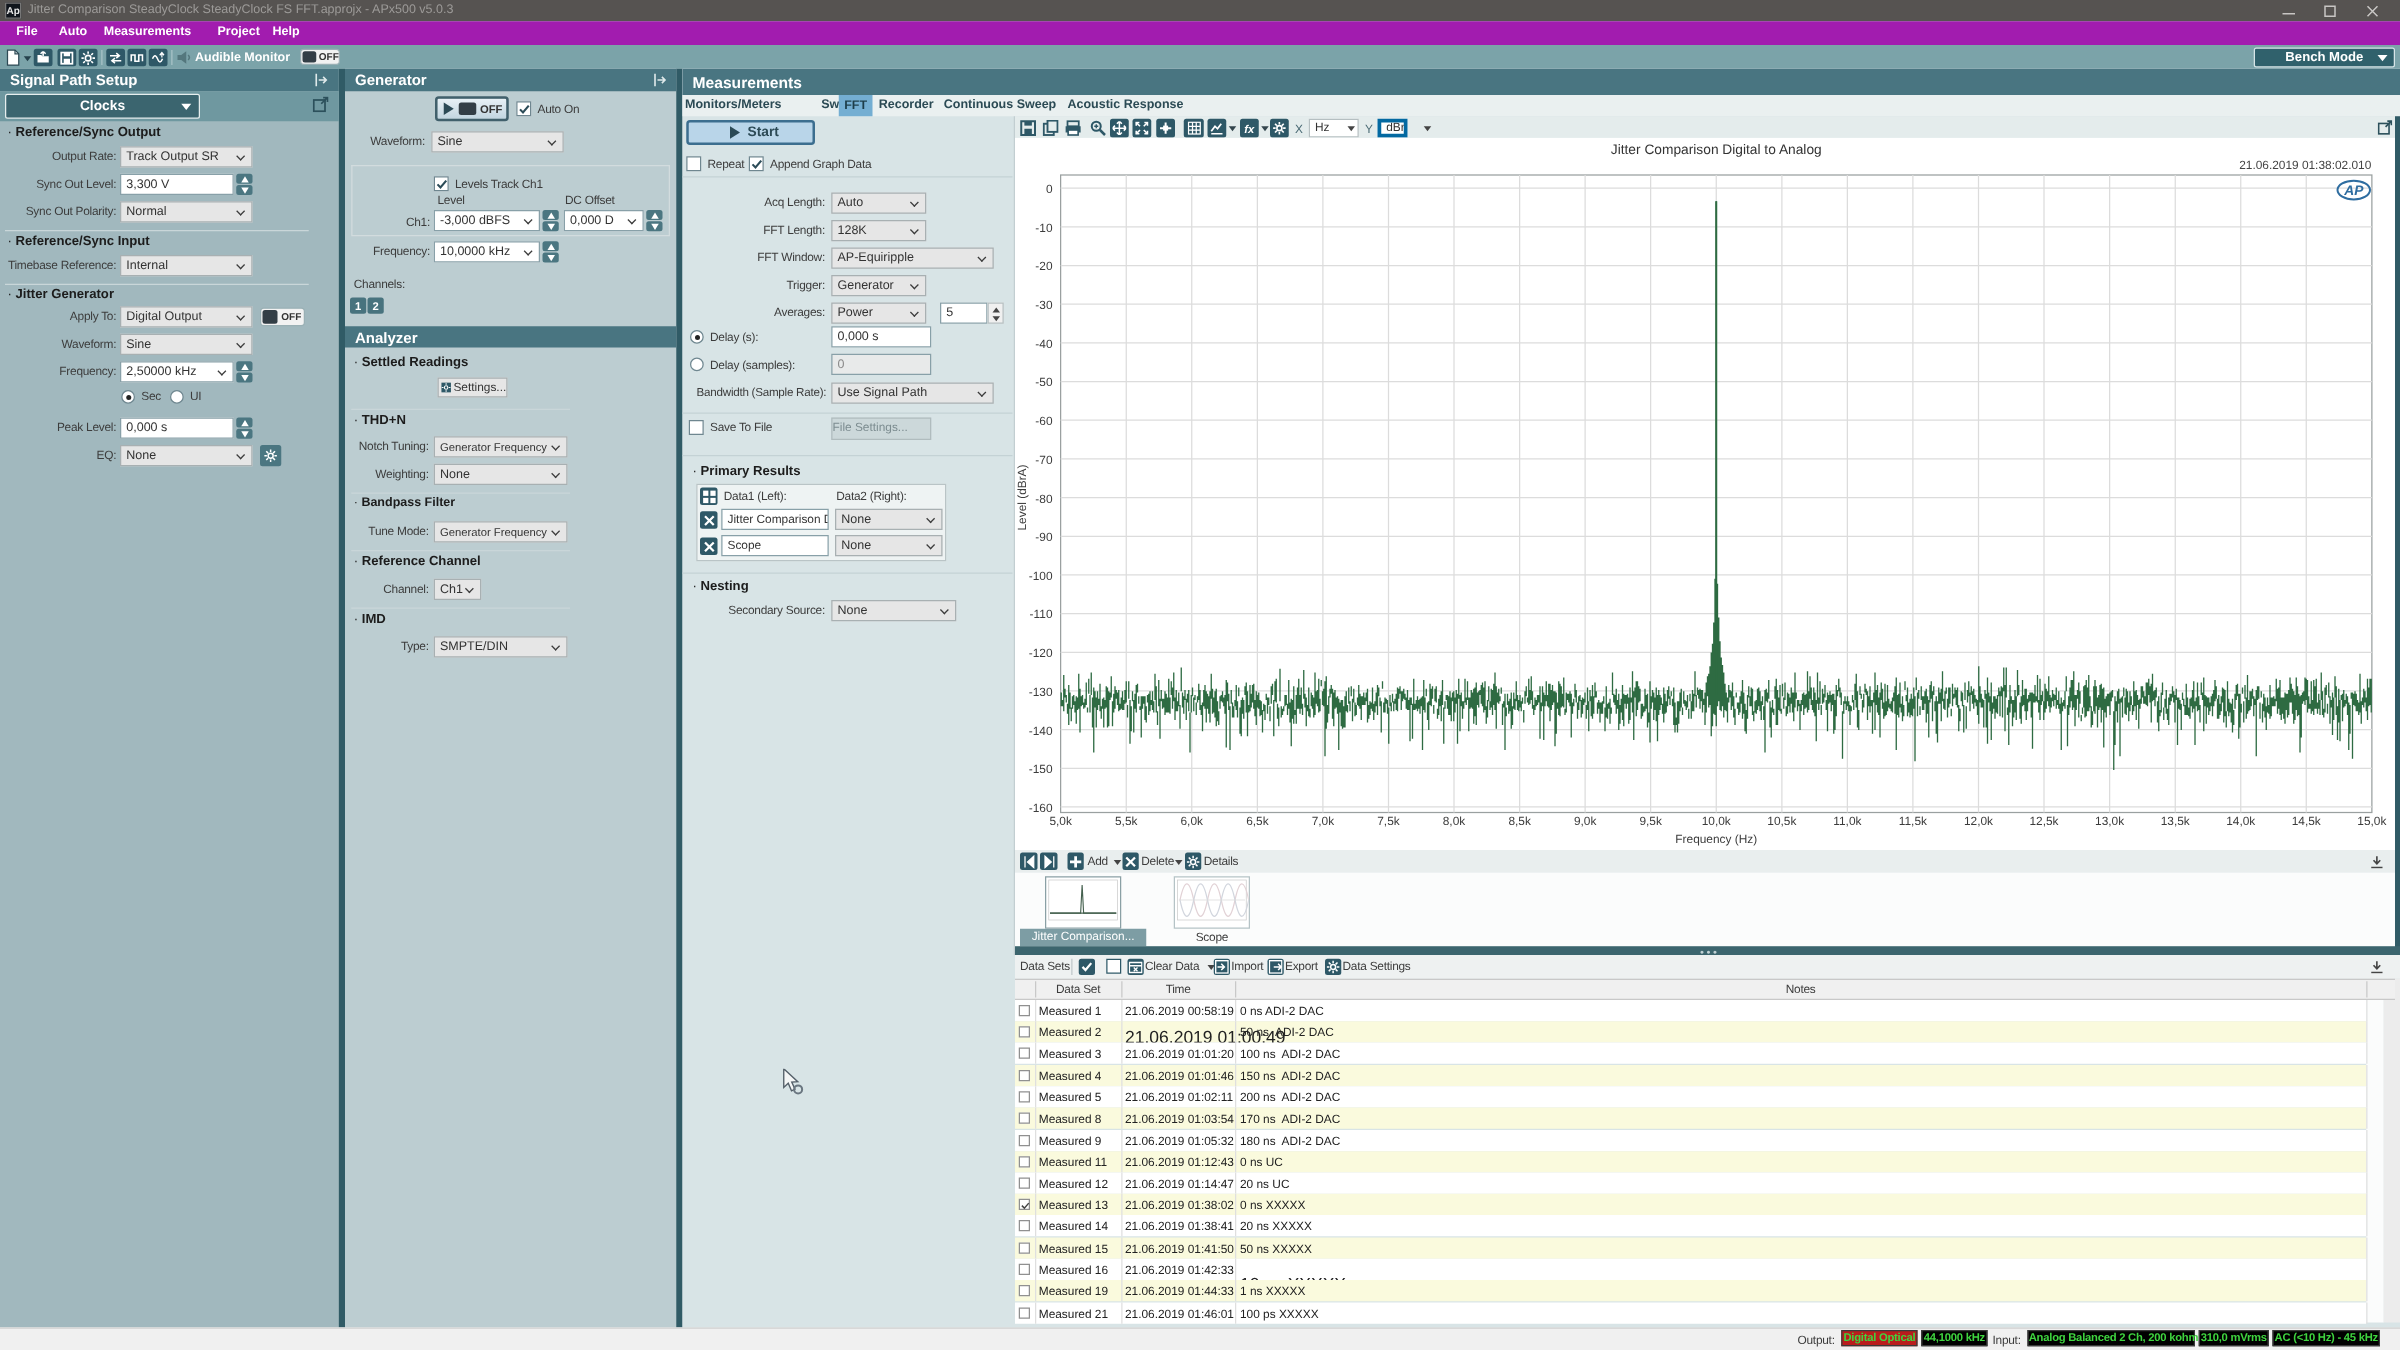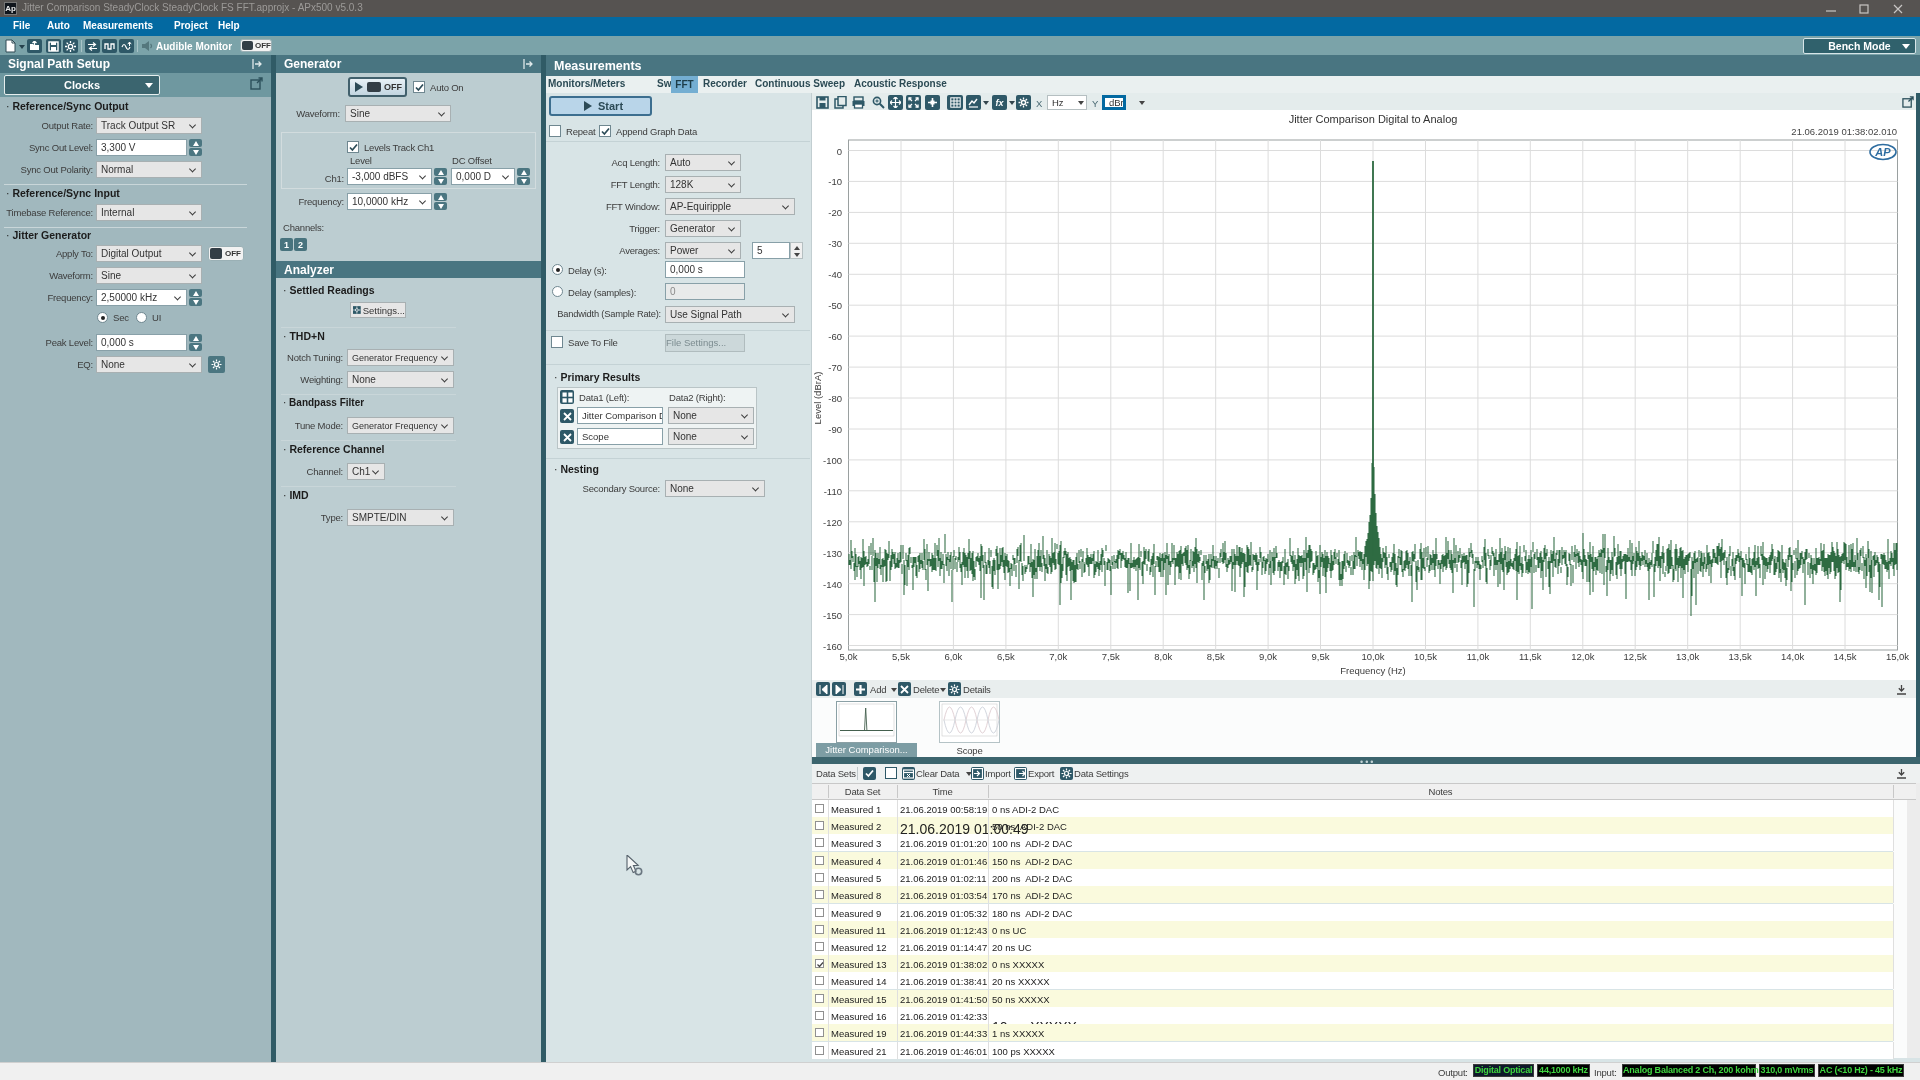--- a/index.html
+++ b/index.html
@@ -16,21 +16,21 @@
 </style></head><body>
 <div class="abs" style="left:0;top:0;width:1920px;height:17px;background:#565351">
 <div class="abs" style="left:4px;top:2px;width:13px;height:13px;background:#10151c;border:1px solid #777;color:#e8e8e8;font-size:8px;font-weight:bold;text-align:center;line-height:11px">Ap</div>
 <div class="abs" style="left:22px;top:2px;font-size:10px;color:#9c9a98;white-space:nowrap">Jitter Comparison SteadyClock SteadyClock FS FFT.approjx - APx500 v5.0.3</div>
 <svg class="abs" style="left:1822px;top:3px" width="90" height="12" viewBox="0 0 90 12">
       <path d="M4 8h10" stroke="#c8c6c4" stroke-width="1.2"></path>
       <rect x="38" y="2" width="8" height="8" fill="none" stroke="#c8c6c4" stroke-width="1.2"></rect>
       <path d="M72 2l8 8M80 2l-8 8" stroke="#c8c6c4" stroke-width="1.2"></path>
     </svg>
 </div>
-<div class="abs" style="left:0;top:17px;width:1920px;height:19px;background:#0369a1">
+<div class="abs" style="left:0;top:17px;width:1920px;height:19px;background:#a21caf">
 <div class="abs white" style="left:13px;top:3px;font-size:10px;font-weight:bold">File</div>
 <div class="abs white" style="left:47px;top:3px;font-size:10px;font-weight:bold">Auto</div>
 <div class="abs white" style="left:83px;top:3px;font-size:10px;font-weight:bold">Measurements</div>
 <div class="abs white" style="left:174px;top:3px;font-size:10px;font-weight:bold">Project</div>
 <div class="abs white" style="left:218px;top:3px;font-size:10px;font-weight:bold">Help</div>
 </div>
 <div class="abs" style="left:0;top:36px;width:1920px;height:19px;background:#7ba3a9">
     <svg class="abs" style="left:3px;top:3px" width="14" height="14" viewBox="0 0 14 14">
       <path d="M3 1h6l3 3v9H3z" fill="#fff" stroke="#2e4a55" stroke-width="1"></path>
       <path d="M9 1v3h3" fill="none" stroke="#2e4a55" stroke-width="1"></path>
@@ -761,21 +761,21 @@
 <div class="abs" style="left:815px;top:1046px;width:9px;height:9px;background:#fff;border:1px solid #909090"></div>
 <div class="abs" style="left:831px;top:1046px;font-size:9.5px;color:#222;white-space:nowrap">Measured 21</div>
 <div class="abs" style="left:900px;top:1046px;font-size:9.5px;color:#222;white-space:nowrap">21.06.2019 01:46:01</div>
 <div class="abs" style="left:992px;top:1046px;font-size:9.5px;color:#222;white-space:nowrap">100 ps XXXXX</div>
 <div class="abs" style="left:828px;top:1042px;width:1px;height:17px;background:#dfdfdf"></div>
 <div class="abs" style="left:897px;top:1042px;width:1px;height:17px;background:#dfdfdf"></div>
 <div class="abs" style="left:988px;top:1042px;width:1px;height:17px;background:#dfdfdf"></div>
 <div class="abs" style="left:1893px;top:1042px;width:1px;height:17px;background:#dfdfdf"></div>
 <div class="abs" style="left:0;top:1062px;width:1920px;height:18px;background:#f0f0f0;border-top:1px solid #d0d0d0"></div>
 <div class="abs" style="left:1438px;top:1067px;width:42px;font-size:9.5px;color:#3c3c3c;text-align:left;font-weight:normal;white-space:nowrap;letter-spacing:-0.2px">Output:</div>
-<div class="abs" style="left:1473px;top:1064px;width:61px;height:13px;background:#0f172a;border:1px solid #3a3a3a;color:#3fd43f;font-size:9px;font-weight:bold;text-align:center;line-height:11px;white-space:nowrap;letter-spacing:-0.2px">Digital Optical</div>
+<div class="abs" style="left:1473px;top:1064px;width:61px;height:13px;background:#b91c1c;border:1px solid #3a3a3a;color:#3fd43f;font-size:9px;font-weight:bold;text-align:center;line-height:11px;white-space:nowrap;letter-spacing:-0.2px">Digital Optical</div>
 <div class="abs" style="left:1537px;top:1064px;width:53px;height:13px;background:#000;border:1px solid #3a3a3a;color:#3fd43f;font-size:9px;font-weight:bold;text-align:center;line-height:11px;white-space:nowrap;letter-spacing:-0.2px">44,1000 kHz</div>
 <div class="abs" style="left:1594px;top:1067px;width:34px;font-size:9.5px;color:#3c3c3c;text-align:left;font-weight:normal;white-space:nowrap;letter-spacing:-0.2px">Input:</div>
 <div class="abs" style="left:1622px;top:1064px;width:134px;height:13px;background:#000;border:1px solid #3a3a3a;color:#3fd43f;font-size:9px;font-weight:bold;text-align:center;line-height:11px;white-space:nowrap;letter-spacing:-0.2px">Analog Balanced 2 Ch, 200 kohm</div>
 <div class="abs" style="left:1759px;top:1064px;width:56px;height:13px;background:#000;border:1px solid #3a3a3a;color:#3fd43f;font-size:9px;font-weight:bold;text-align:center;line-height:11px;white-space:nowrap;letter-spacing:-0.2px">310,0 mVrms</div>
 <div class="abs" style="left:1818px;top:1064px;width:86px;height:13px;background:#000;border:1px solid #3a3a3a;color:#3fd43f;font-size:9px;font-weight:bold;text-align:center;line-height:11px;white-space:nowrap;letter-spacing:-0.2px">AC (&lt;10 Hz) - 45 kHz</div>
 <svg class="abs" style="left:626px;top:855px" width="20" height="22" viewBox="0 0 20 22">
     <path d="M1 0 L1 15 L4.6 11.6 L7.2 17.6 L10 16.3 L7.4 10.6 L12.2 10.3 Z" fill="#f4f6f6" stroke="#55606a" stroke-width="1.1"></path>
     <circle cx="12.5" cy="16.5" r="3.2" fill="none" stroke="#6a7680" stroke-width="1.6"></circle>
   </svg>
 </body></html>

